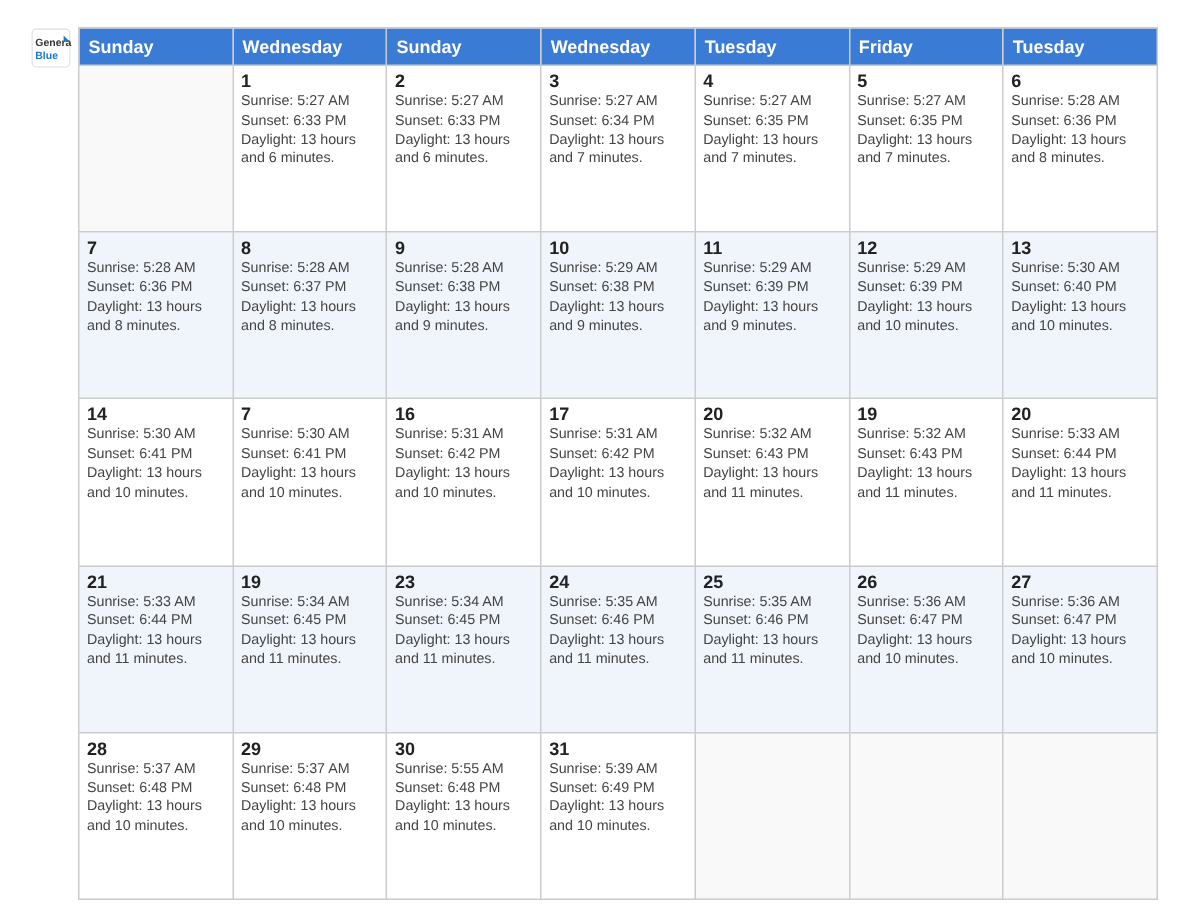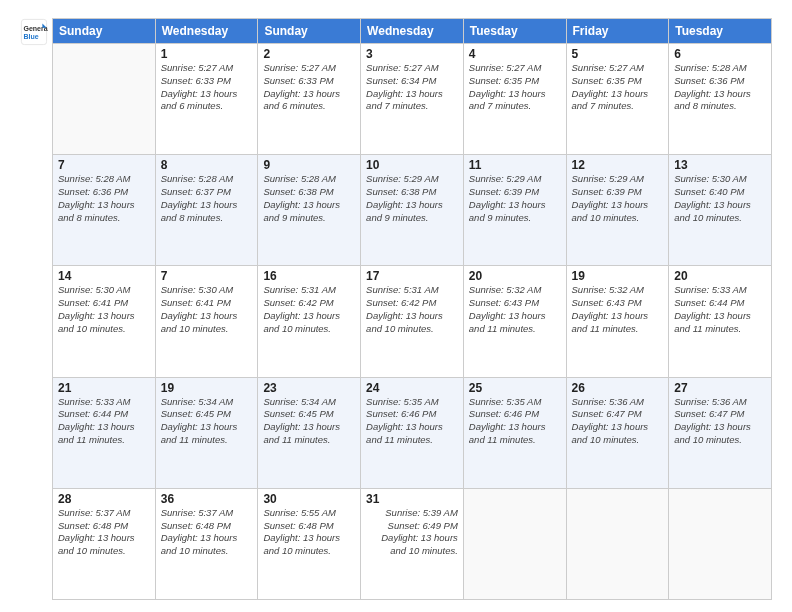--- a/index.html
+++ b/index.html
@@ -85,21 +85,20 @@
       font-weight: bold;
       font-size: 12px;
       color: #222;
       display: block;
       margin-bottom: 1px;
     }
     .day-info {
       font-size: 9.5px;
       color: #444;
       line-height: 1.35;
-      font-style: italic;
     }
     .row-shade td {
       background: #f0f4fb;
     }
   </style>
 </head>
 <body>
 
 <div class="page">
   <div class="header">
@@ -334,36 +333,36 @@
         </tr>
         <tr>
           <td>
             <span class="day-number">28</span>
             <div class="day-info" style="white-space: pre-line;">Sunrise: 5:37 AM
 Sunset: 6:48 PM
 Daylight: 13 hours
 and 10 minutes.</div>
           </td>
           <td>
-            <span class="day-number">36</span>
+            <span class="day-number">29</span>
             <div class="day-info" style="white-space: pre-line;">Sunrise: 5:37 AM
 Sunset: 6:48 PM
 Daylight: 13 hours
 and 10 minutes.</div>
           </td>
           <td>
             <span class="day-number">30</span>
             <div class="day-info" style="white-space: pre-line;">Sunrise: 5:55 AM
 Sunset: 6:48 PM
 Daylight: 13 hours
 and 10 minutes.</div>
           </td>
           <td>
             <span class="day-number">31</span>
-            <div class="day-info" style="white-space: pre-line; text-align: right;">Sunrise: 5:39 AM
+            <div class="day-info" style="white-space: pre-line;">Sunrise: 5:39 AM
 Sunset: 6:49 PM
 Daylight: 13 hours
 and 10 minutes.</div>
           </td>
           <td class="empty"></td>
           <td class="empty"></td>
           <td class="empty"></td>
         </tr>
       </tbody>
   </table>

